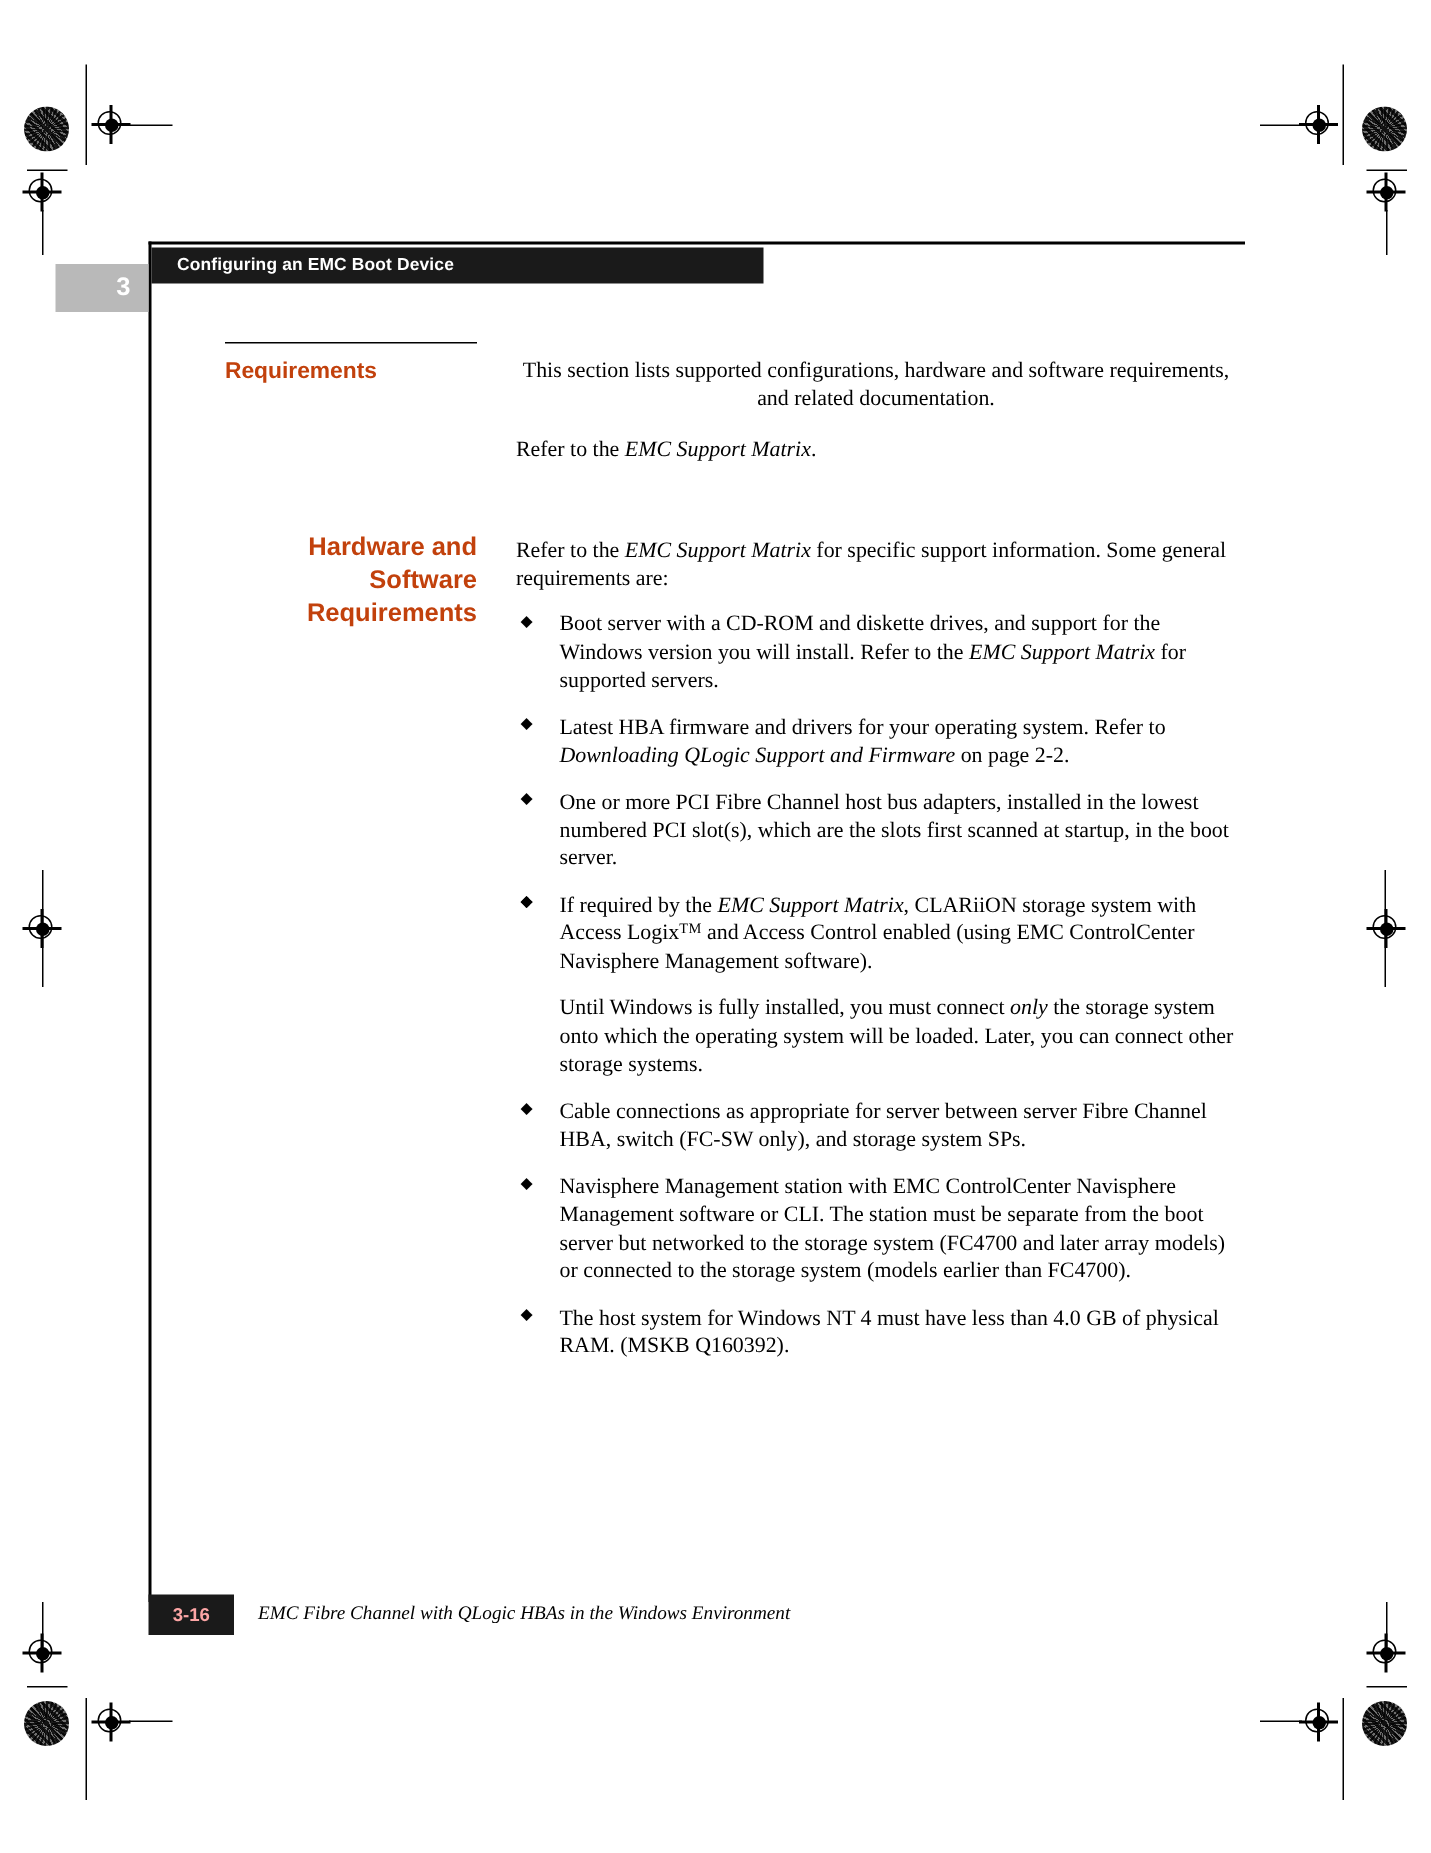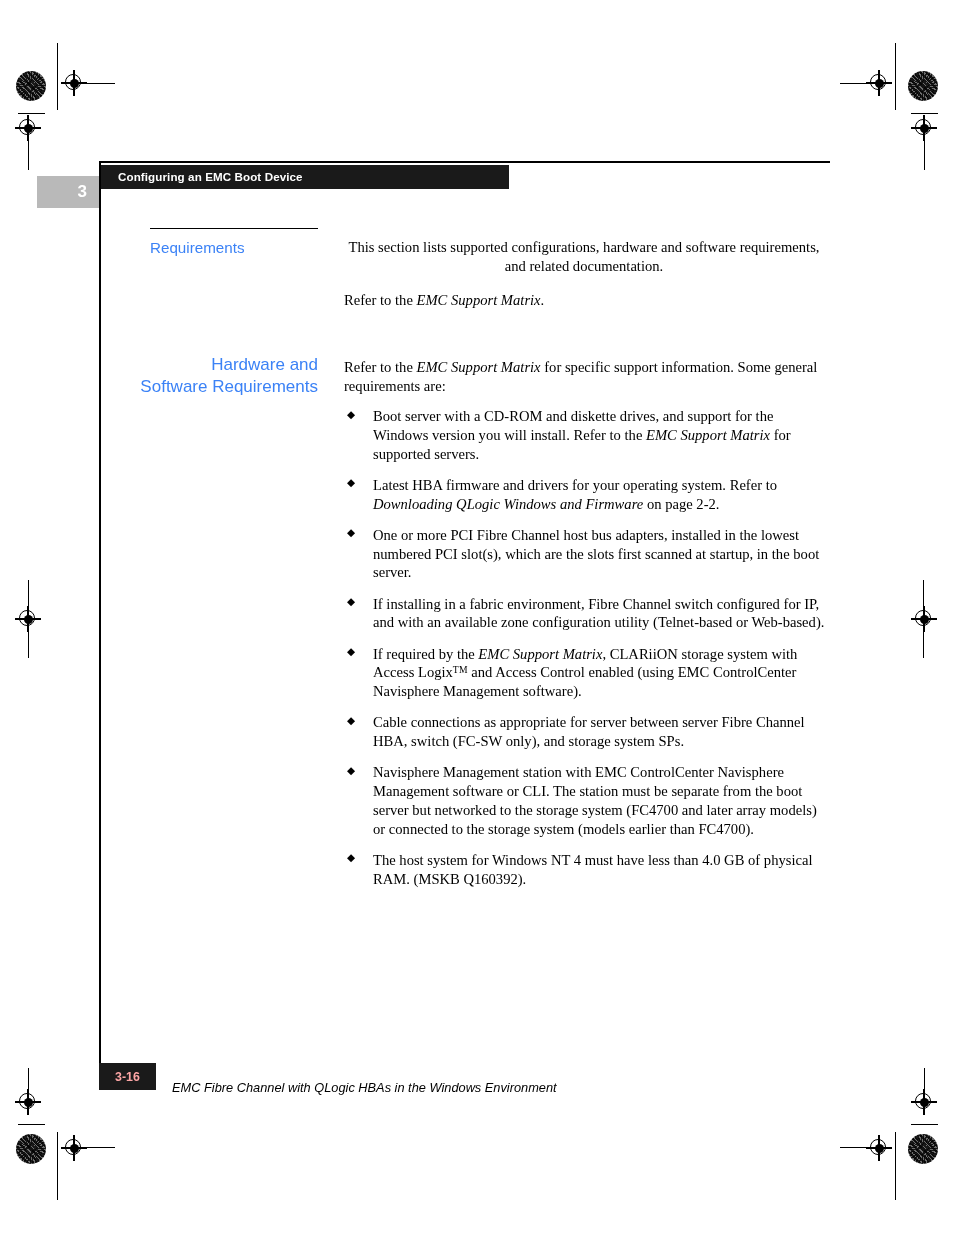--- a/index.html
+++ b/index.html
@@ -124,22 +124,22 @@
   #heading-rule {
     position: absolute;
     left: 150px; top: 228px;
     width: 168px; height: 1.4px;
     background: #000;
   }
 
   .side-head {
     position: absolute;
     font-family: "Liberation Sans", sans-serif;
-    font-weight: normal;
-    color: #3b82f6;
+    font-weight: bold;
+    color: #c2410c;
     line-height: 1.28;
   }
   #head-requirements {
     left: 150px; top: 238px;
     width: 170px;
     font-size: 15.2px;
     text-align: left;
   }
   #head-topologies {
     left: 140px; top: 291px;
@@ -213,26 +213,25 @@
     transform: translate(-50%, -52%);
     font-family: "Liberation Sans", sans-serif;
     font-weight: bold;
     font-size: 12.4px;
     color: #fca5a5;
     white-space: nowrap;
   }
   #footer-title {
     position: absolute;
     left: 172px; top: 1068px;
-    font-family: Liberation Sans, sans-serif;
+    font-family: Liberation Serif, serif;
     font-style: italic;
     font-size: 12.8px;
     color: #000;
     white-space: nowrap;
-    margin-top: 12px;
   }
 </style>
 </head>
 <body>
 
 <div>
 
   <div class="halftone" style="left:16px; top:71px;"></div>
   <div class="mark-line" style="left:57px; top:43px; width:1.4px; height:67px;"></div>
   <div class="reg-target" style="left:61px; top:70px;">
@@ -355,38 +354,40 @@
 
   <div id="bullet-list">
 
     <div class="bullet-item">
       <span class="glyph">◆</span>
       <span>Boot server with a CD-ROM and diskette drives, and support for the Windows version you will install. Refer to the </span><i>EMC Support Matrix</i><span> for supported servers.</span>
     </div>
 
     <div class="bullet-item">
       <span class="glyph">◆</span>
-      <span>Latest HBA firmware and drivers for your operating system. Refer to </span><i>Downloading QLogic Windows and Firmware</i><span> on page 2-2.</span>
+      <span>Latest HBA firmware and drivers for your operating system. Refer to </span><i>Downloading QLogic Support and Firmware</i><span> on page 2-2.</span>
     </div>
 
     <div class="bullet-item">
       <span class="glyph">◆</span>
       <span>One or more PCI Fibre Channel host bus adapters, installed in the lowest numbered PCI slot(s), which are the slots first scanned at startup, in the boot server.</span>
     </div>
 
     <div class="bullet-item">
       <span class="glyph">◆</span>
-      <span>If installing in a fabric environment, Fibre Channel switch configured for IP, and with an available zone configuration utility (Telnet-based or Web-based).</span>
     </div>
 
     <div class="bullet-item" style="margin-bottom:0;">
       <span class="glyph">◆</span>
       <span>If required by the </span><i>EMC Support Matrix</i><span>, CLARiiON storage system with Access Logix</span><span class="tm">TM</span><span> and Access Control enabled (using EMC ControlCenter Navisphere Management software).</span>
     </div>
 
+    <div class="bullet-sub">
+      <span>Until Windows is fully installed, you must connect </span><i>only</i><span> the storage system onto which the operating system will be loaded. Later, you can connect other storage systems.</span>
+    </div>
 
     <div class="bullet-item" style="margin-top:12.5px;">
       <span class="glyph">◆</span>
       <span>Cable connections as appropriate for server between server Fibre Channel HBA, switch (FC-SW only), and storage system SPs.</span>
     </div>
 
     <div class="bullet-item">
       <span class="glyph">◆</span>
       <span>Navisphere Management station with EMC ControlCenter Navisphere Management software or CLI. The station must be separate from the boot server but networked to the storage system (FC4700 and later array models) or connected to the storage system (models earlier than FC4700).</span>
     </div>

